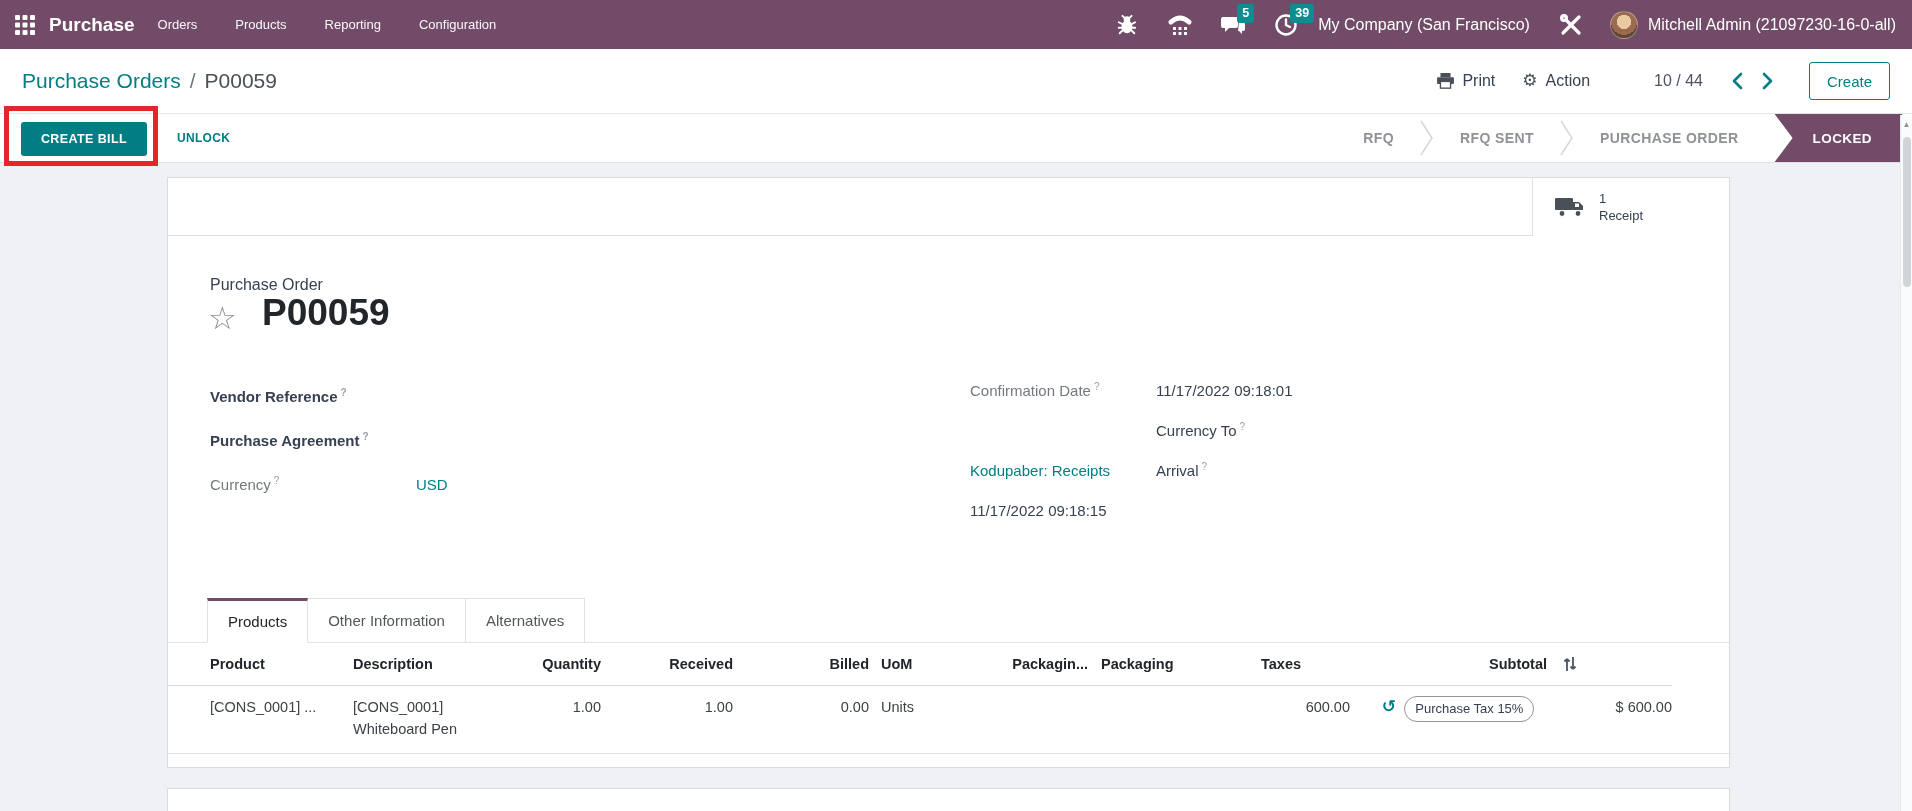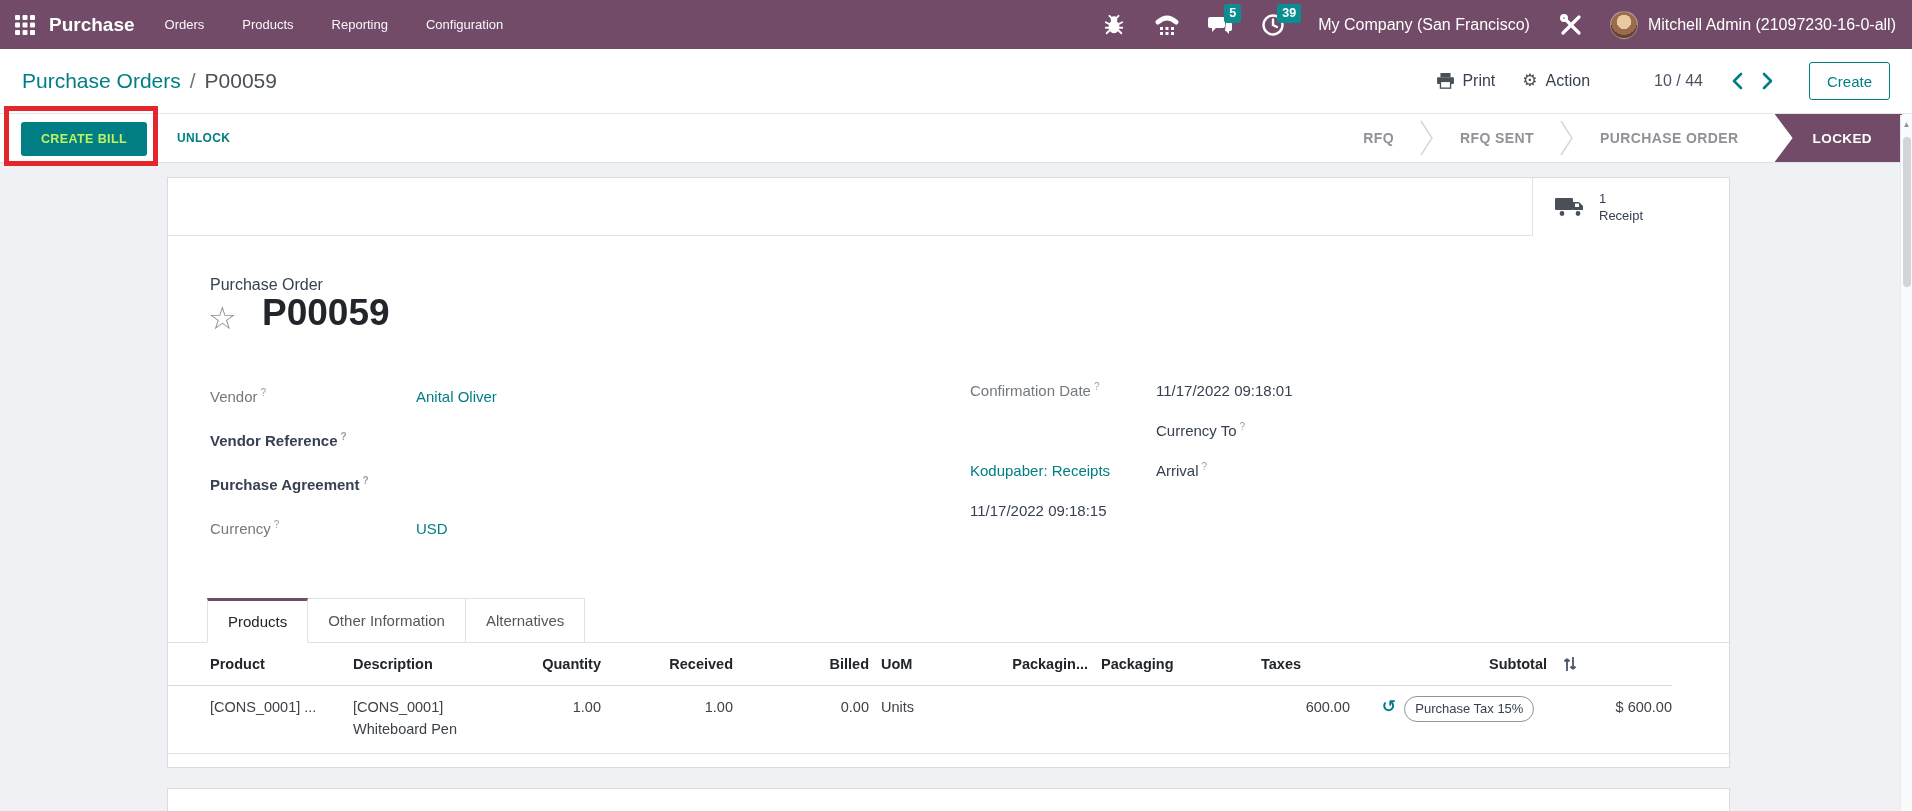--- a/index.html
+++ b/index.html
@@ -4,26 +4,26 @@
 <style>
   * { box-sizing: border-box; margin: 0; padding: 0; }
   html,body { width:1912px; height:811px; }
   body { font-family:"Liberation Sans","DejaVu Sans",sans-serif; background:#fff; overflow:hidden; }
   .screen { position:relative; width:1912px; height:811px; overflow:hidden; background:#fff; }
 
   
   .navbar { position:absolute; left:0; top:0; width:1912px; height:49px; background:#714B67; display:flex; align-items:center; color:#fff; }
   .nav-left { display:flex; align-items:center; height:100%; }
   .apps-btn { width:38px; height:49px; display:flex; align-items:center; justify-content:center; margin-left:6px; cursor:pointer; }
-  .app-name { font-size:19px; font-weight:700; margin-left:5px; margin-right:11px; cursor:pointer; }
+  .app-name { font-size:19px; font-weight:700; margin-left:5px; margin-right:4px; cursor:pointer; }
   .nav-menu { padding:8px 19px; font-size:13px; color:rgba(255,255,255,.96); height:65px; display:flex; align-items:center; cursor:pointer; }
   .nav-right { margin-left:auto; display:flex; align-items:center; padding-right:16px; height:100%; }
   .nav-icon { position:relative; width:26px; height:28px; margin-left:27px; display:flex; align-items:center; justify-content:center; cursor:pointer; }
   .nav-badge { position:absolute; top:-7px; left:17px; background:#0c8d92; color:#fff; font-size:12.5px; font-weight:700; line-height:17px; padding:1px 5px; border-radius:3px; }
-  .nav-company { margin-left:32px; font-size:16px; cursor:pointer; white-space:nowrap; }
+  .nav-company { margin-left:19px; font-size:16px; cursor:pointer; white-space:nowrap; }
   .nav-tools { margin-left:28px; }
   .avatar { width:28px; height:28px; border-radius:50%; margin-left:26px; cursor:pointer;
             background: radial-gradient(circle at 50% 38%, #e8c9a0 0 34%, #9a6b4f 35% 62%, #5f4436 63% 100%);
             border:1px solid rgba(255,255,255,.35); }
   .nav-user { margin-left:10px; font-size:16px; cursor:pointer; white-space:nowrap; }
 
   
   .control-panel { position:absolute; top:49px; left:0; width:1912px; height:65px; background:#fff;
                    border-bottom:1px solid #e4e6e9; display:flex; align-items:center; padding:0 22px; }
   .breadcrumb { font-size:21px; white-space:nowrap; }
@@ -36,21 +36,21 @@
   .cp-action { margin-right:64px; }
   .gear-glyph { font-size:17px; color:#495057; line-height:16px; }
   .pager { font-size:16px; color:#4b5563; margin-right:24px; cursor:pointer; }
   .pg-btn { display:flex; align-items:center; justify-content:center; width:22px; height:26px; cursor:pointer; }
   .pg-next { margin-left:8px; margin-right:30px; }
   .create-btn { height:38px; padding:0 17px; border:1px solid #017E84; color:#017E84; background:#fff;
                 font-size:15px; border-radius:3px; cursor:pointer; font-family:inherit; }
 
   
   .statusbar { position:absolute; top:114px; left:0; width:1912px; height:49px; background:#fff; border-bottom:1px solid #dee2e6; }
-  .create-bill { position:absolute; left:21px; top:8px; width:126px; height:34px; background:#017E84; color:#bef264;
+  .create-bill { position:absolute; left:21px; top:8px; width:126px; height:34px; background:#017E84; color:#ffffff;
                  font-size:12.5px; font-weight:700; letter-spacing:.4px; border:none; border-radius:3px; cursor:pointer; font-family:inherit; }
   .unlock { position:absolute; left:177px; top:0; height:48px; display:flex; align-items:center; color:#017E84;
             font-size:12px; font-weight:600; letter-spacing:.3px; cursor:pointer; }
   .steps { position:absolute; right:10px; top:0; height:48px; display:flex; align-items:center; }
   .step { font-size:14px; font-weight:600; color:#8f9296; letter-spacing:.4px; padding:0 26px; cursor:pointer; white-space:nowrap; }
   .step-locked { height:48px; display:flex; align-items:center; background:#714B67; color:#fff; font-size:13.5px;
                  font-weight:700; letter-spacing:.4px; padding:0 30px 0 38px; margin-left:10px; cursor:pointer;
                  clip-path:polygon(0 0, 18px 50%, 0 100%, 100% 100%, 100% 0); }
 
   
@@ -260,24 +260,20 @@
             <div>Receipt</div>
           </div>
         </div>
       </div>
 
       <div class="sheet-title-label">Purchase Order</div>
       <div class="star">☆</div>
       <h1 class="order-name">P00059</h1>
 
       <div class="fields-left">
-        <div class="frow">
-          <div class="flabel lbl-muted"><span>Vendor</span><sup class="help">?</sup></div>
-          <div class="val link">Anital Oliver</div>
-        </div>
         <div class="frow">
           <div class="flabel lbl-strong"><span>Vendor Reference</span><sup class="help">?</sup></div>
           <div class="val"></div>
         </div>
         <div class="frow">
           <div class="flabel lbl-strong"><span>Purchase Agreement</span><sup class="help">?</sup></div>
           <div class="val"></div>
         </div>
         <div class="frow">
           <div class="flabel lbl-muted"><span>Currency</span><sup class="help">?</sup></div>

